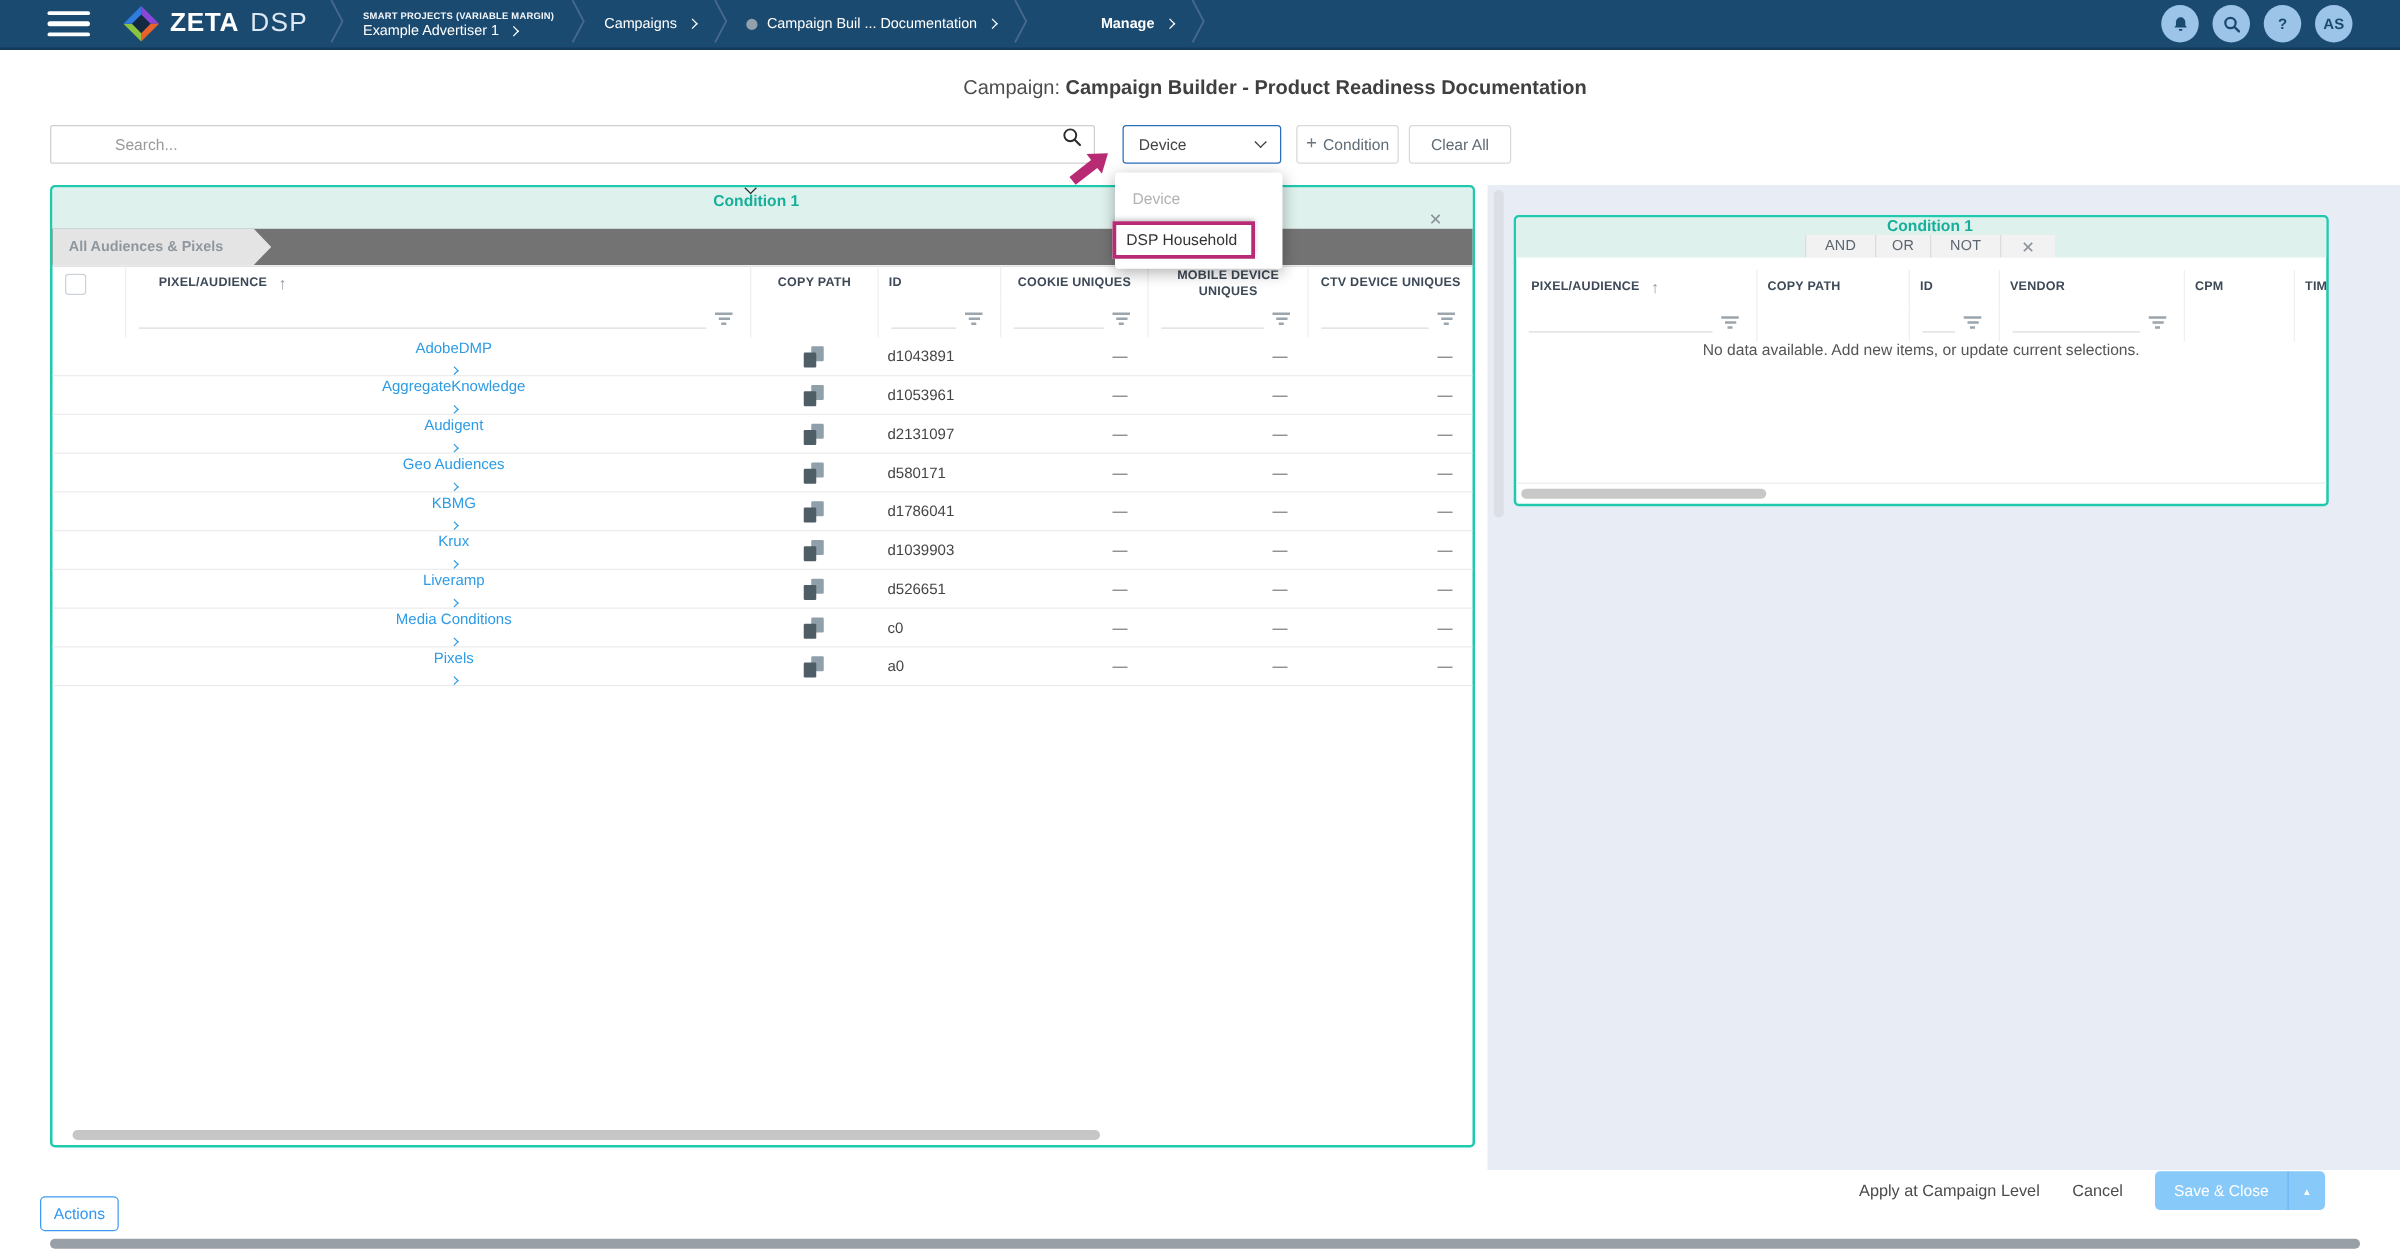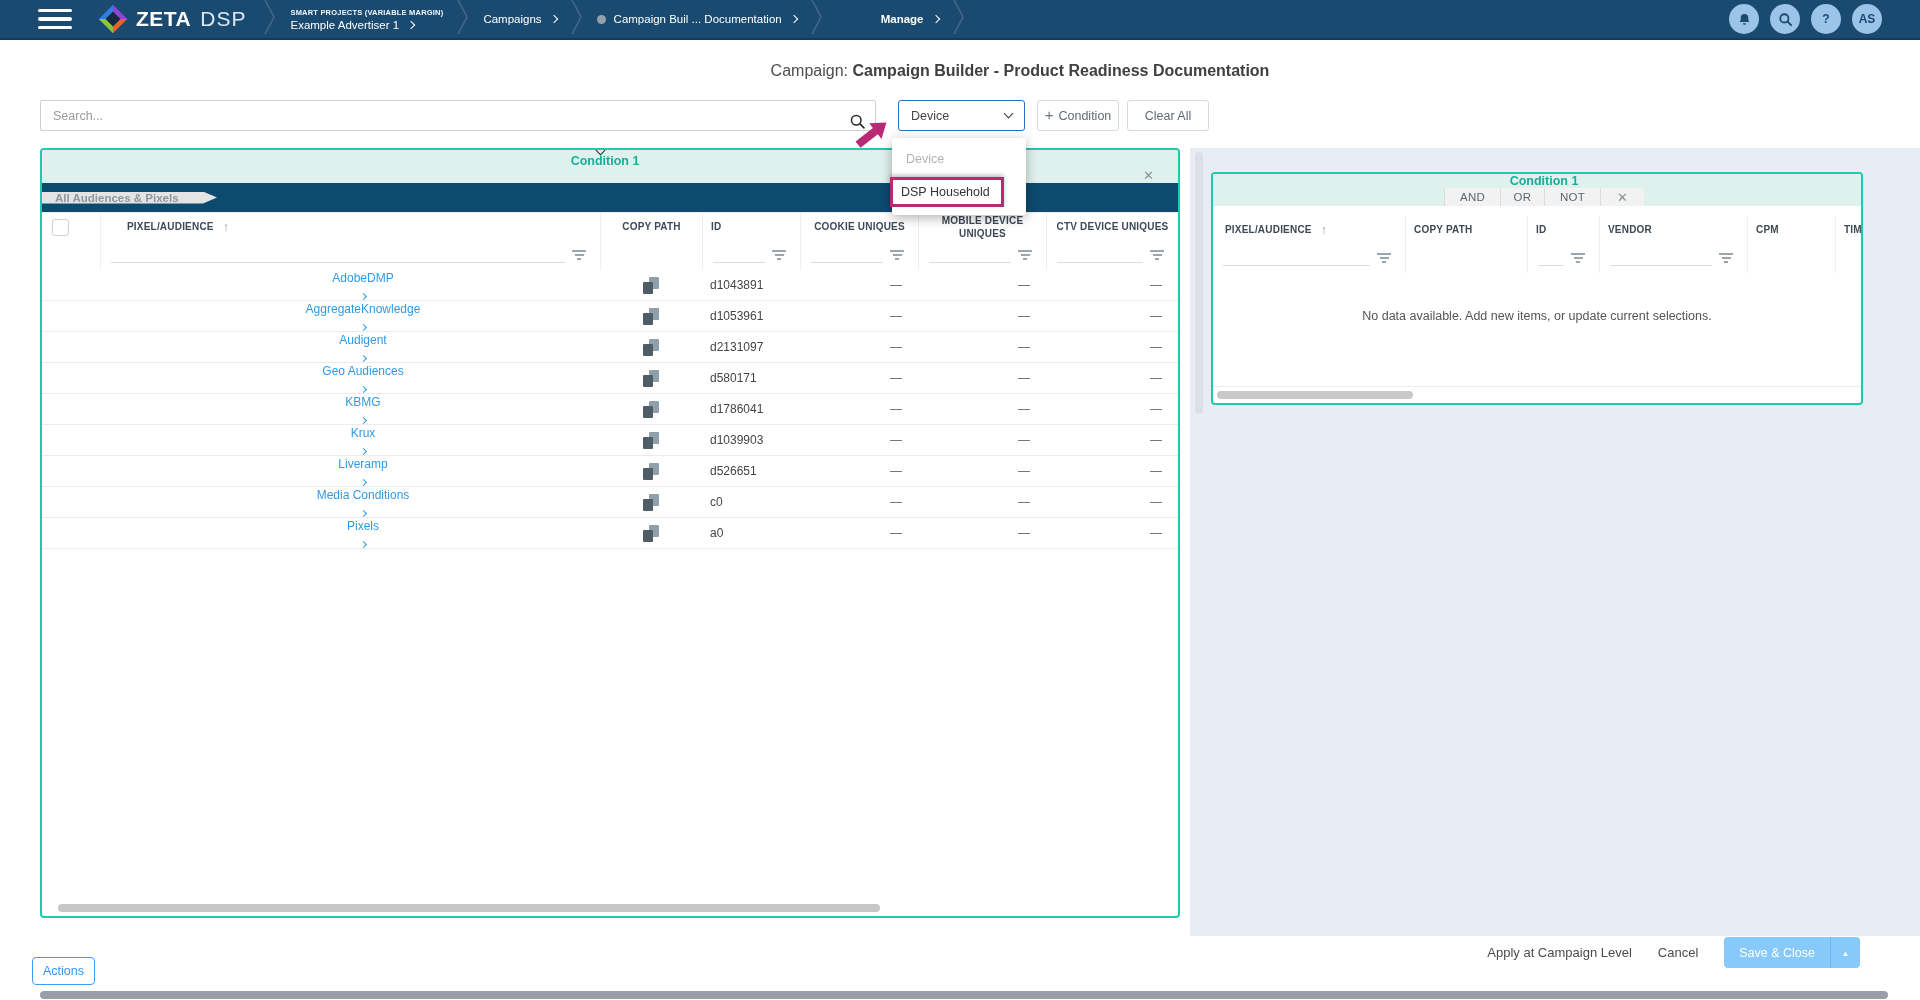--- a/index.html
+++ b/index.html
@@ -36,21 +36,21 @@
     color:#1b4a70; font-size:12px; font-weight:bold; }
 
   
   .title-wrap { position:absolute; top:62px; left:0; width:1920px; text-align:center;
     padding-left:120px; font-size:16px; color:#4d4d4d; }
   .title-wrap b { color:#404040; }
 
   
   .search-box { position:absolute; left:40px; top:100px; width:836px; height:31px;
     border:1px solid #cfcfcf; border-radius:2px; background:#fff;
-    display:flex; align-items:flex-end; }
+    display:flex; align-items:flex-start;padding-left:39px; }
   .search-box input { border:none; outline:none; flex:1; height:100%; padding:0 12px;
     font-size:12.5px; color:#444; font-family:"Liberation Sans",sans-serif; background:transparent; }
   .search-box input::placeholder { color:#9a9a9a; }
   .search-ic { margin-right:9px; cursor:pointer; display:flex; }
 
   .type-select { position:absolute; left:898px; top:100px; width:127px; height:31px;
     border:1.5px solid #2b6fba; border-radius:3px; background:#fff; cursor:pointer;
     display:flex; align-items:center; justify-content:space-between; padding:0 12px; }
   .type-select .val { font-size:12.5px; color:#444; }
   .type-select .chev { color:#3a3a3a; width:7px; height:7px; transform:rotate(135deg); margin-top:-4px; }
@@ -98,21 +98,21 @@
   .ficon i:nth-child(1){ width:14px; } .ficon i:nth-child(2){ width:9px; } .ficon i:nth-child(3){ width:4px; }
   .cb { width:17px; height:17px; border:1.5px solid #ccd2d8; border-radius:3px;
     background:#fff; cursor:pointer; margin-left:10px; }
 
   
   .left-panel { left:40px; top:148px; width:1140px; height:770px; }
   .lp-head { height:33px; padding:0 24px 0 14px; }
   .lp-head .chev { color:#2a2a2a; width:7px; height:7px; transform:rotate(135deg);
     margin:-3px 9px 0 0; cursor:pointer; }
   .lp-head .x-ic { margin-left:auto; }
-  .tab-row { height:30px; background:#0c4a6e; display:flex; border-bottom:1px solid #ededed;align-items:center; }
+  .tab-row { height:30px; background:#737373; display:flex; border-bottom:1px solid #ededed; }
   .tab { background:#e4e4e4; color:#8f979e; font-size:11.5px; font-weight:bold;
     display:flex; align-items:center; padding:0 24px 0 13px; width:175px; cursor:pointer;
     clip-path:polygon(0 0, calc(100% - 14px) 0, 100% 50%, calc(100% - 14px) 100%, 0 100%); }
   .tbody .trow { height:31px; border-bottom:1px solid #ececec; }
   .c-name { display:flex; align-items:center; padding-left:26px; gap:9px;flex-direction:column; }
   .rowlink { color:#2e9be5; font-size:12px; cursor:pointer; text-decoration:none; }
   .chev-blue { color:#2e9be5; width:5px; height:5px; }
   .c-copy { display:flex; justify-content:center; }
   .copy-ic { position:relative; width:16px; height:17px; display:inline-block; cursor:pointer; }
   .copy-ic:before { content:""; position:absolute; right:0; top:0; width:10px; height:12px;
@@ -133,21 +133,21 @@
   .rp-head { height:32px; padding-left:14px; justify-content:space-between;
     border-radius:2px 2px 0 0; overflow:hidden; }
   .ops { display:flex; height:100%; }
   .op { width:56px; height:100%; background:#f2f2f2; border-left:1px solid #dcdcdc;
     display:flex; align-items:center; justify-content:center;
     font-size:11.5px; color:#5c6670; cursor:pointer; letter-spacing:.3px; }
   .op.mid { width:44px; }
   .op-x { width:44px; background:#f2f2f2; border-left:1px solid #dcdcdc; height:100%;
     display:flex; align-items:center; justify-content:center; }
   .rp-gap { height:10px; }
-  .rp-msg { text-align:center; margin-top:36px; font-size:12.5px; color:#555; }
+  .rp-msg { text-align:center; font-size:12.5px; color:#555; }
   .rp-scrollzone { position:absolute; left:0; right:0; bottom:0; height:17px;
     border-top:1px solid #ededed; }
   .rp-thumb { position:absolute; left:4px; bottom:4px; width:196px; height:8px;
     background:#c8c8c8; border-radius:4px; cursor:pointer; }
 
   
   .actions-btn { position:absolute; left:32px; top:957px; width:63px; height:28px;
     border:1px solid #3e9bf4; border-radius:4px; background:#fff; color:#2f96f3;
     font-size:12.5px; display:flex; align-items:center; justify-content:center; cursor:pointer; }
   .footer-right { position:absolute; right:60px; top:937px; height:31px;

